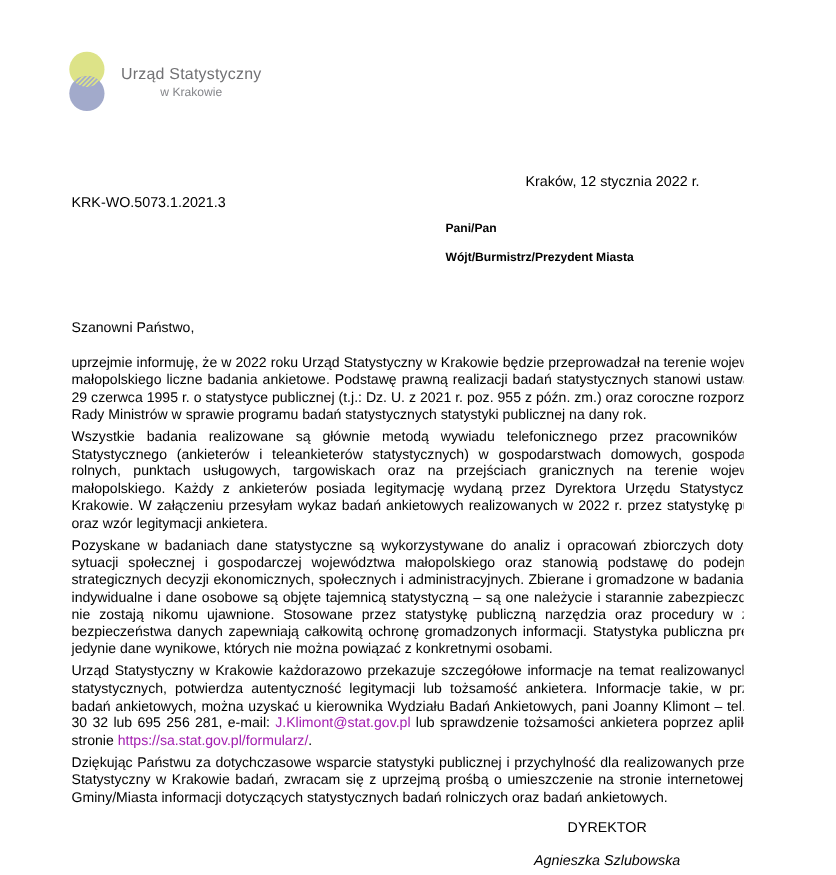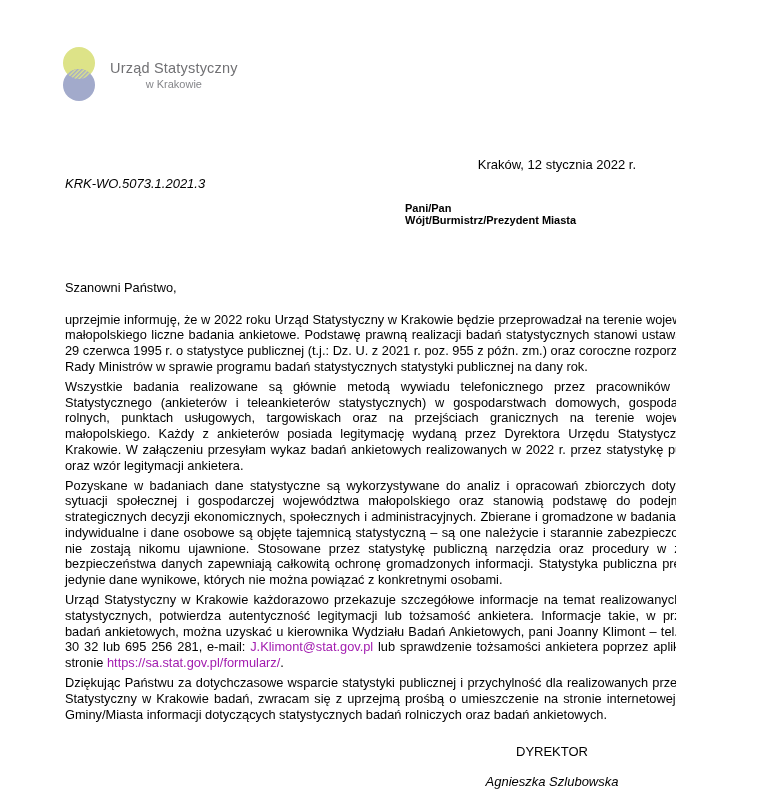--- a/index.html
+++ b/index.html
@@ -21,30 +21,29 @@
   .logo-loc  { font-size: 11px;  color: #85868a; margin-top: 2px; text-align: center; }
 
   
   .date-line {
     position: absolute; top: 157px; right: 40px;
     font-size: 13px; text-align: right; padding-left: 40px;
   }
   .reference-number {
     position: absolute; top: 176px; left: 65px;
     font-size: 13px;
-    font-style: italic;
   }
 
   
   .addressee { position: absolute; top: 202px; left: 405px; font-size: 11px; font-weight: bold; }
-  .addressee .line2 { }
+  .addressee .line2 { margin-top: 14px; }
 
   
   .letter-body {
-    position: absolute; top: 280px; left: 65px; width: 657px;
+    position: absolute; top: 290px; left: 65px; width: 657px;
     font-size: 12.8px; line-height: 15.7px;
     text-align: justify;
   }
   .salutation { text-align: left; margin-bottom: 16px; }
   .letter-body p { margin: 0 0 4.5px 0; }
   .letter-body p:last-child { margin-bottom: 12px; }
   a.doc-link { color: #a21caf; cursor: pointer; }
 
   
   .signature { position: absolute; top: 744px; left: 422px; width: 260px; text-align: center; font-size: 13px; }

